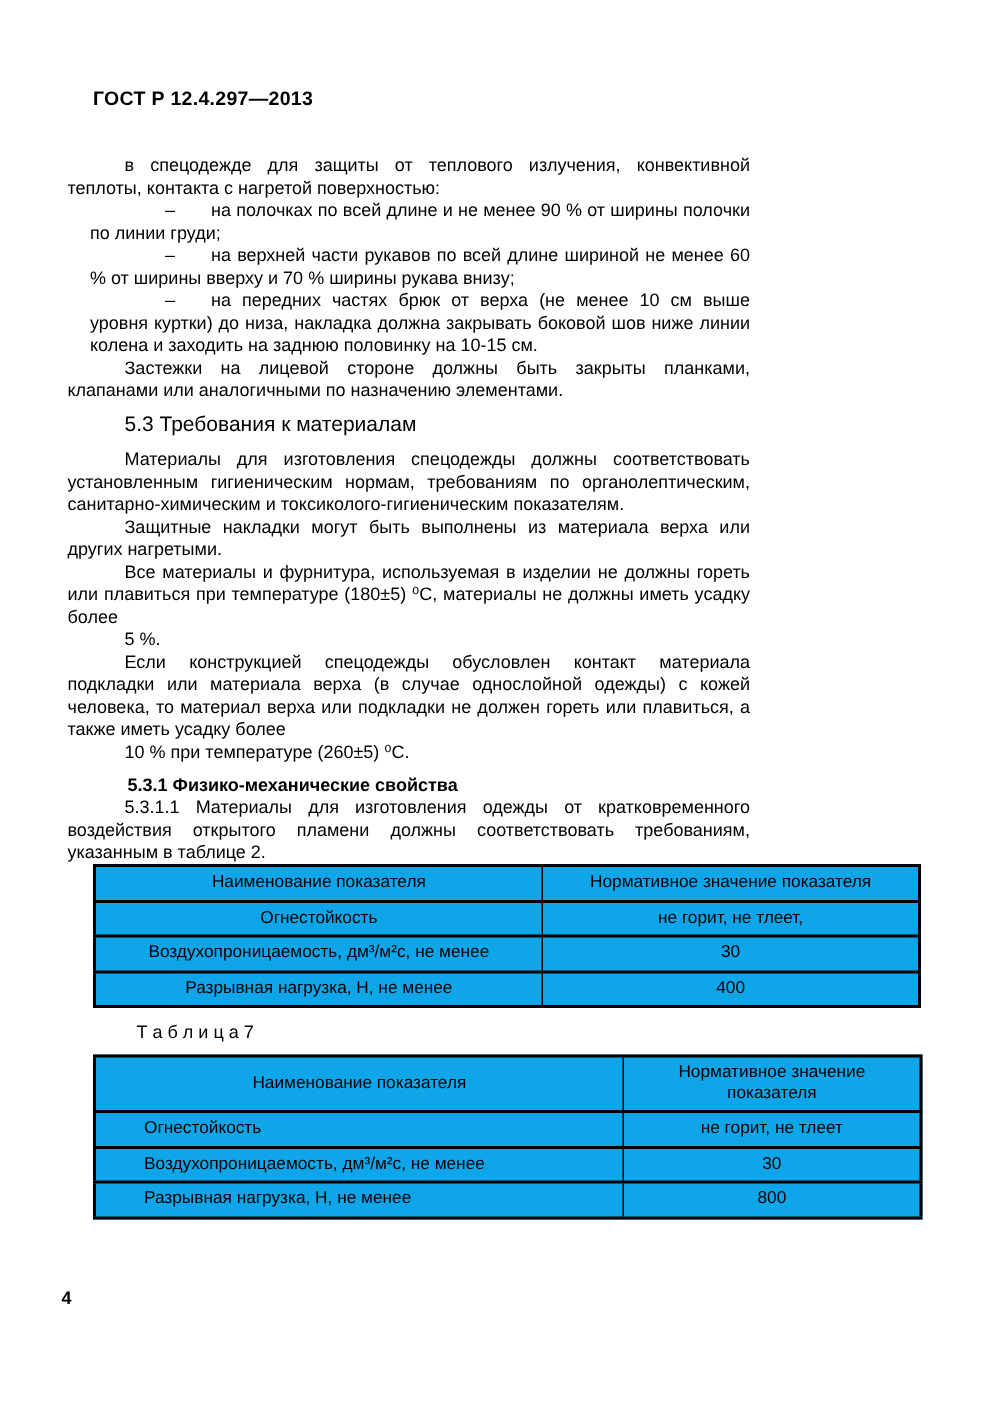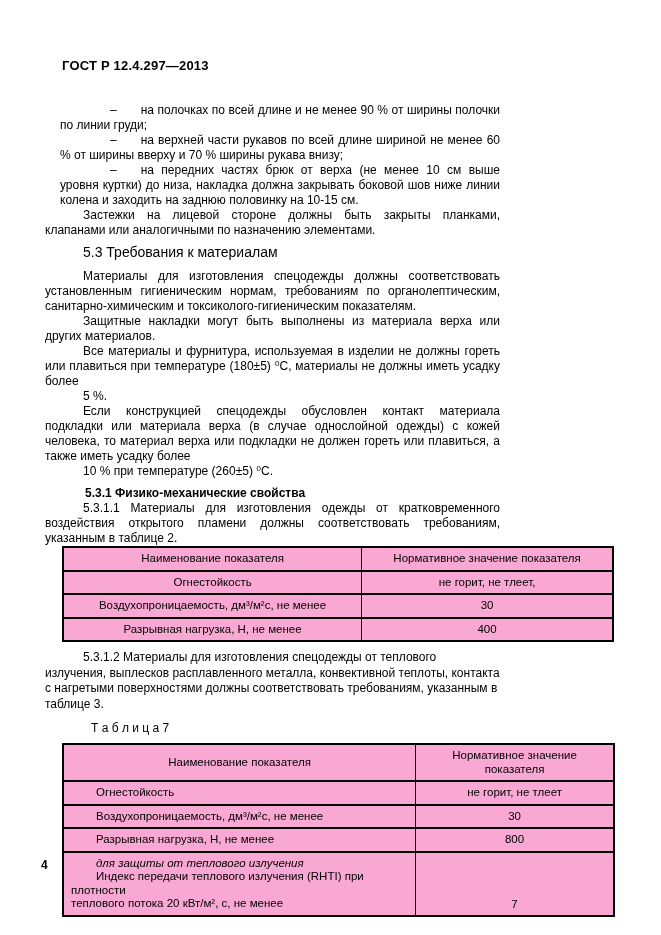--- a/index.html
+++ b/index.html
@@ -42,21 +42,21 @@
   .ragged { text-align: left; line-height: 15.5px; margin-top: 8px; }
   .tbl-caption {
     font-size: 12px; line-height: 15px;
     text-indent: 46px; text-align: left;
     margin: 9px 0 7px 0;
   }
   table {
     border-collapse: collapse;
     table-layout: fixed;
     margin-left: 17px;
-    background: #f9a8d4;
+    background: #0ea5e9;
     border: 2px solid #000;
   }
   td, th {
     border: 2px solid #000;
     border-left-width: 1px; border-right-width: 1px;
     font-size: 11.5px; line-height: 13.5px;
     font-weight: normal;
     padding: 4px 6px;
     vertical-align: middle;
   }
@@ -77,31 +77,32 @@
     font-size: 12px; font-weight: bold;
   }
 </style>
 </head>
 <body>
 
 <div class="page">
 
   <div class="doc-header">ГОСТ Р 12.4.297—2013</div>
 
+  <p class="para">в спецодежде для защиты от теплового излучения, конвективной теплоты, контакта с нагретой поверхностью:</p>
 
   <p class="para bullet"><span>–</span><span class="gap"></span><span>на полочках по всей длине и не менее 90 % от ширины полочки по линии груди;</span></p>
   <p class="para bullet"><span>–</span><span class="gap"></span><span>на верхней части рукавов по всей длине шириной не менее 60 % от ширины вверху и 70 % ширины рукава внизу;</span></p>
   <p class="para bullet"><span>–</span><span class="gap"></span><span>на передних частях брюк от верха (не менее 10 см выше уровня куртки) до низа, накладка должна закрывать боковой шов ниже линии колена и заходить на заднюю половинку на 10-15 см.</span></p>
 
   <p class="para">Застежки на лицевой стороне должны быть закрыты планками, клапанами или аналогичными по назначению элементами.</p>
 
   <h2 class="sec-title">5.3 Требования к материалам</h2>
 
   <p class="para">Материалы для изготовления спецодежды должны соответствовать установленным гигиеническим нормам, требованиям по органолептическим, санитарно-химическим и токсиколого-гигиеническим показателям.</p>
-  <p class="para">Защитные накладки могут быть выполнены из материала верха или других материалов.</p>
+  <p class="para">Защитные накладки могут быть выполнены из материала верха или других нагретыми.</p>
   <p class="para">Все материалы и фурнитура, используемая в изделии не должны гореть или плавиться при температуре (180±5) ⁰С, материалы не должны иметь усадку более</p>
   <p class="para cont-line">5 %.</p>
   <p class="para">Если конструкцией спецодежды обусловлен контакт материала подкладки или материала верха (в случае однослойной одежды) с кожей человека, то материал верха или подкладки не должен гореть или плавиться, а также иметь усадку более</p>
   <p class="para cont-line">10 % при температуре (260±5) ⁰С.</p>
 
   <h3 class="sub-title">5.3.1 Физико-механические свойства</h3>
   <p class="para">5.3.1.1 Материалы для изготовления одежды от кратковременного воздействия открытого пламени должны соответствовать требованиям, указанным в таблице 2.</p>
 
 
   <table class="t2">
@@ -122,21 +123,20 @@
       <td>Воздухопроницаемость, дм³/м²с, не менее</td>
       <td>30</td>
     </tr>
     <tr>
       <td>Разрывная нагрузка, Н, не менее</td>
       <td>400</td>
     </tr>
   </tbody>
     </table>
 
-  <p class="para ragged">5.3.1.2  Материалы для изготовления спецодежды от теплового излучения, выплесков расплавленного металла, конвективной теплоты, контакта с нагретыми поверхностями должны соответствовать требованиям, указанным в таблице 3.</p>
 
   <p class="tbl-caption">Т а б л и ц а 7</p>
 
   <table class="t3">
     <colgroup>
         <col class="c1">
         <col class="c2">
       </colgroup>
     <tbody>
         <tr>
@@ -154,26 +154,18 @@
             <div class="ind">Воздухопроницаемость, дм³/м²с, не менее</div>
           </td>
       <td class="val">30</td>
     </tr>
     <tr>
       <td class="name">
             <div class="ind">Разрывная нагрузка, Н, не менее</div>
           </td>
       <td class="val">800</td>
     </tr>
-    <tr>
-      <td class="name">
-        <div class="grp">для защиты от теплового излучения</div>
-        <div class="ind">Индекс передачи теплового излучения (RHTI) при плотности</div>
-        <div>теплового потока 20 кВт/м², с, не менее</div>
-      </td>
-      <td class="val bottom">7</td>
-    </tr>
   </tbody>
     </table>
 
   <div class="page-number">4</div>
 
 </div>
 
 </body></html>

